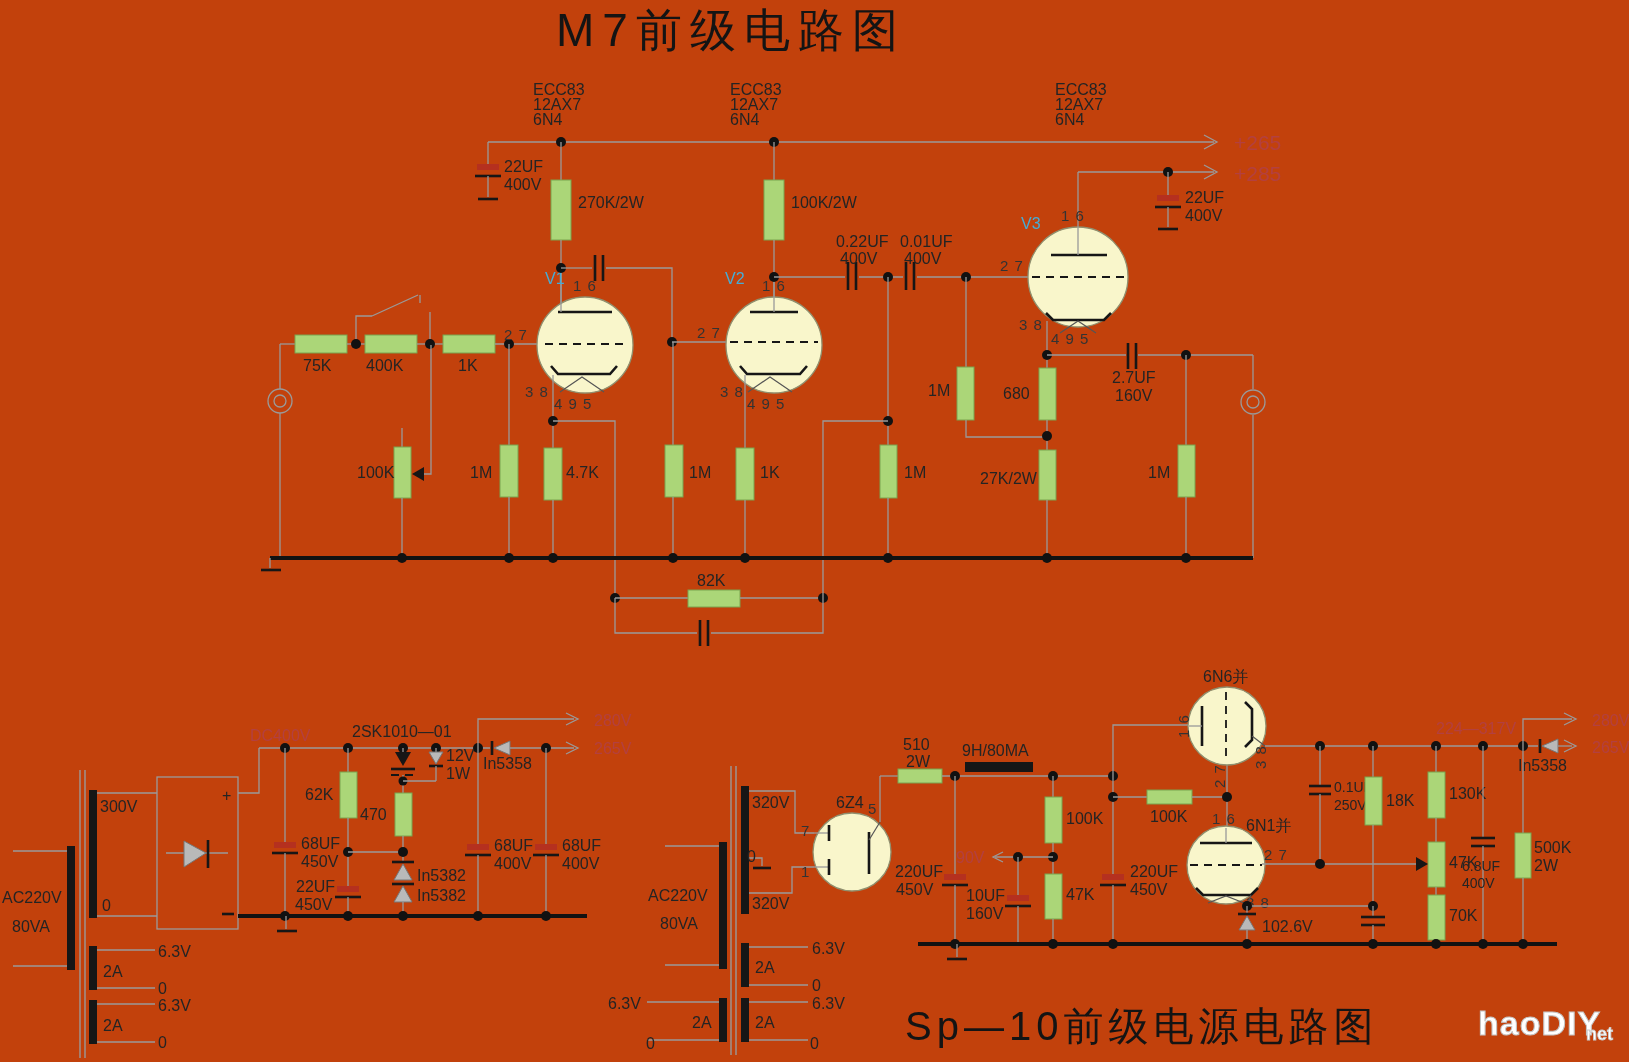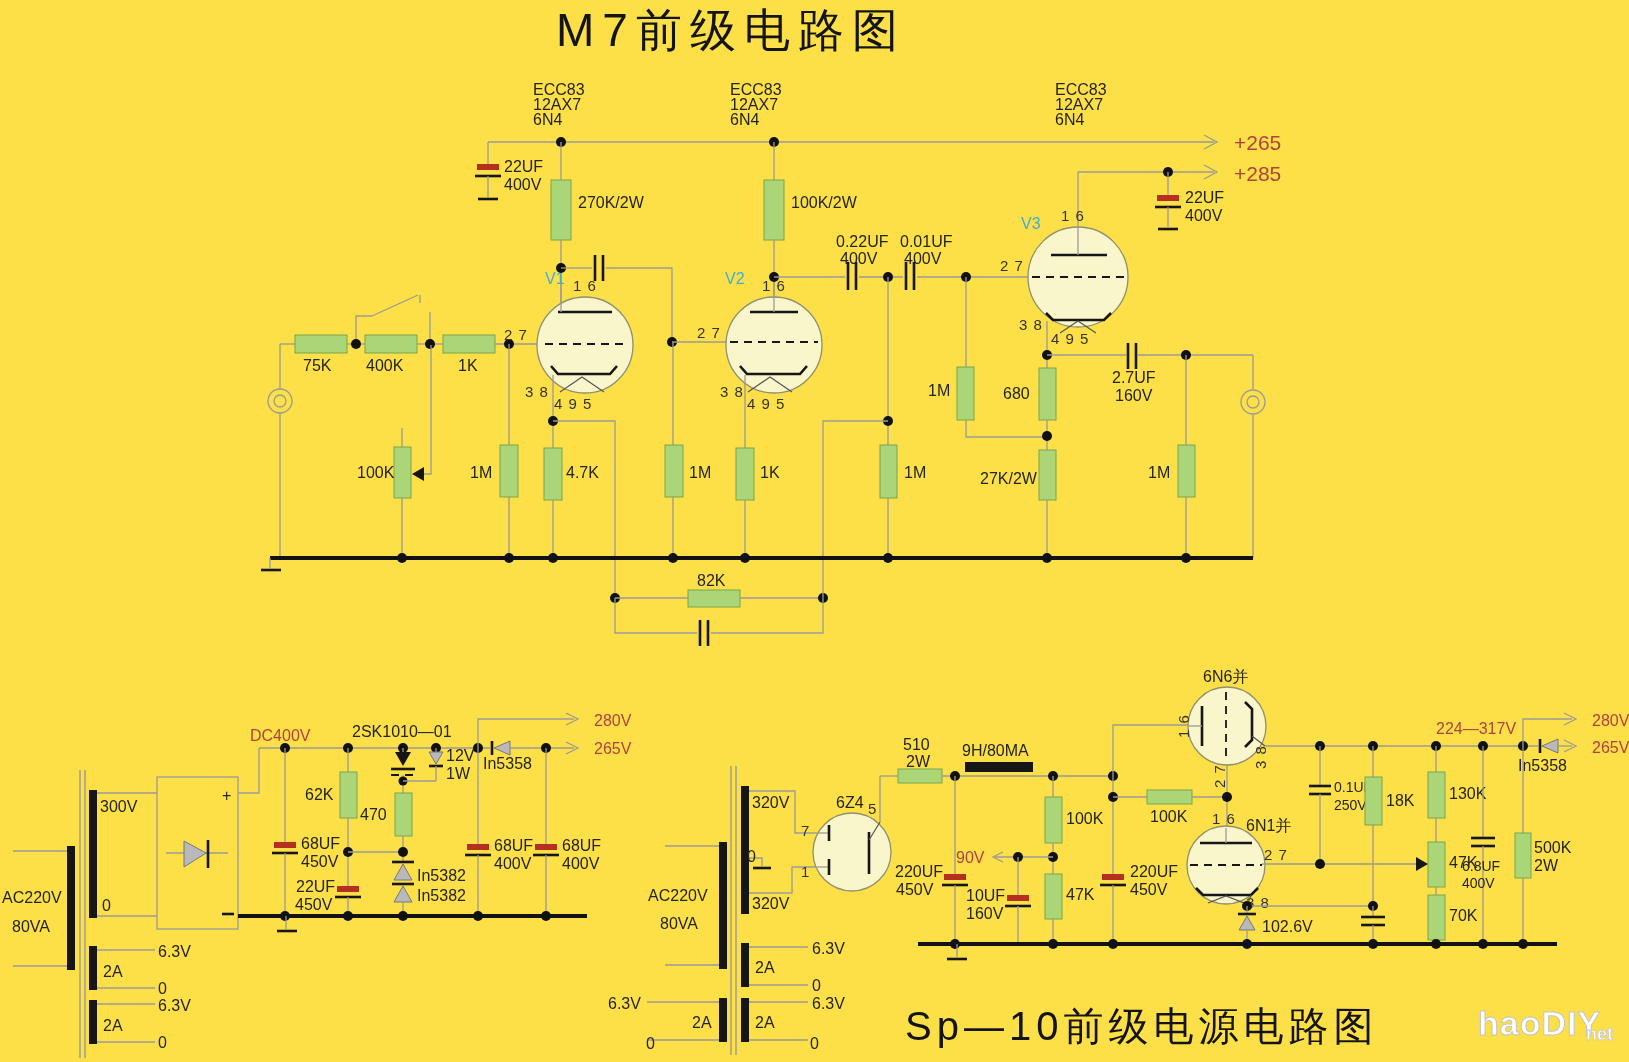--- a/index.html
+++ b/index.html
@@ -1,16 +1,16 @@
 <!DOCTYPE html>
 <html><head>
 <meta charset="utf-8">
 <style>
   html,body{margin:0;padding:0;background:#fff;}
-  #stage{position:relative;width:1629px;height:1062px;background:#fde047;overflow:hidden;
+  #stage{position:relative;width:1629px;height:1062px;background:#c2410c;overflow:hidden;
          font-family:"Liberation Sans",sans-serif;}
   svg{position:absolute;left:0;top:0;}
   text{font-family:"Liberation Sans",sans-serif;}
   .w    {stroke:#9a9a9a;stroke-width:1.3;fill:none;}
   .bk   {stroke:#161616;stroke-width:2.6;fill:none;}
   .thin {stroke:#555;stroke-width:1.2;fill:none;}
   .bus  {stroke:#121212;stroke-width:4;fill:none;}
   .core {stroke:#9a9a9a;stroke-width:1.4;fill:none;}
   .res  {fill:#abd678;stroke:#7aa44f;stroke-width:1;}
   .tube {fill:#f9f6cb;stroke:#90906f;stroke-width:1.3;}

